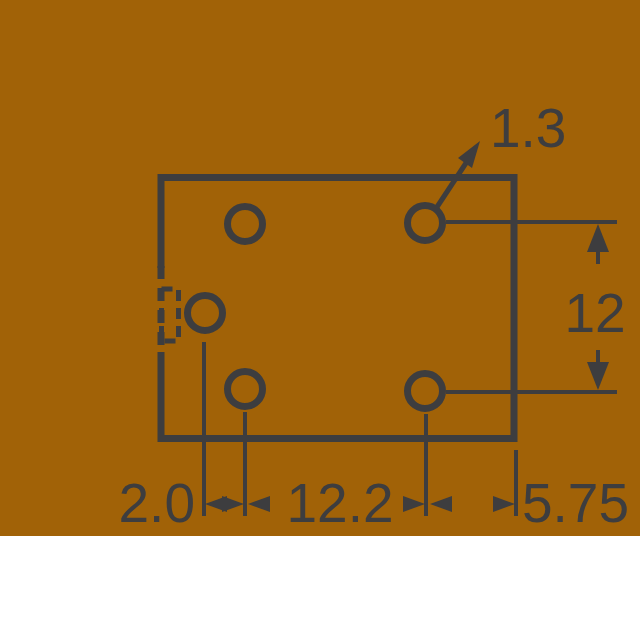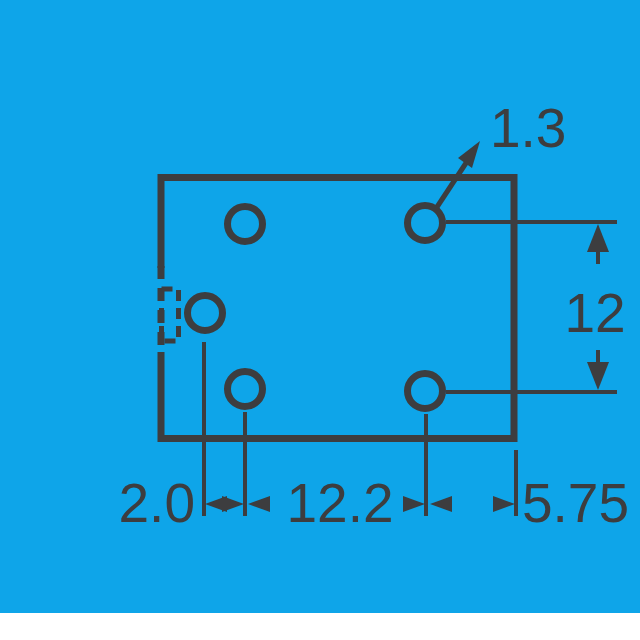--- a/index.html
+++ b/index.html
@@ -3,22 +3,22 @@
 <meta charset="utf-8">
 <style>
   html, body {
     margin: 0;
     padding: 0;
     background: #ffffff;
   }
   .canvas {
     position: relative;
     width: 640px;
-    height: 613px;
-    background: #0ea5e9;
+    height: 536px;
+    background: #a16207;
     overflow: hidden;
   }
   svg text {
     font-family: "Liberation Sans", sans-serif;
     font-size: 55px;
     fill: #3d3d3f;
   }
 </style>
 </head>
 <body>

